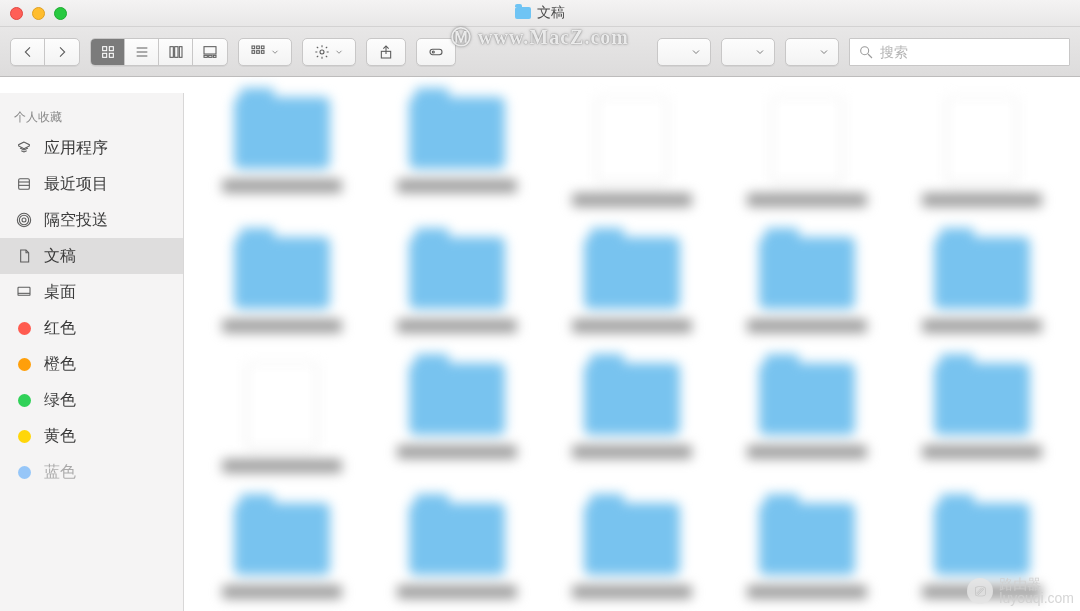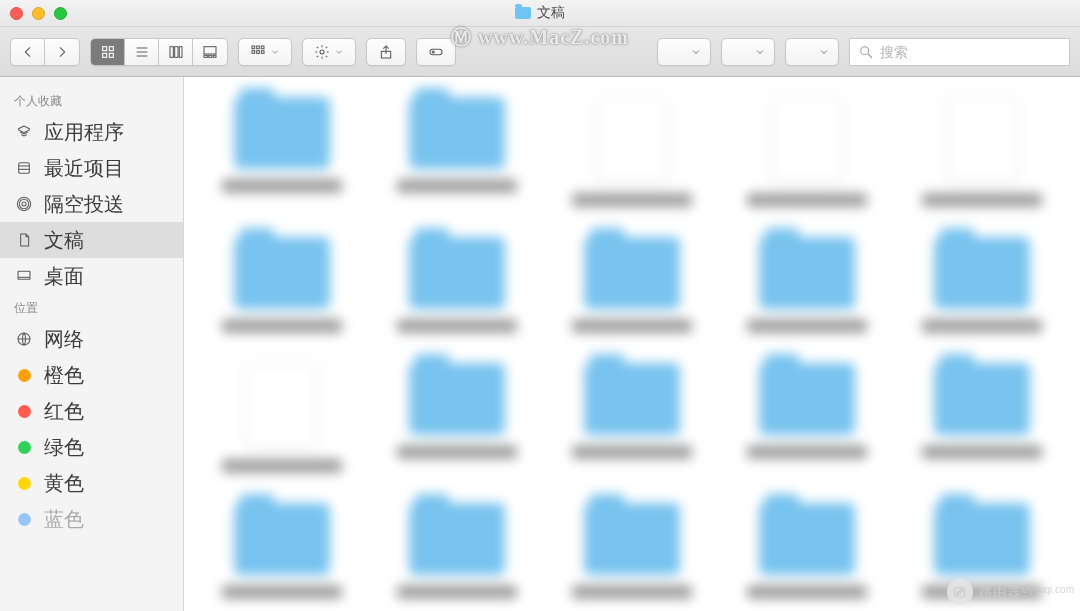--- a/index.html
+++ b/index.html
@@ -67,26 +67,26 @@
   .search input::placeholder { color:#b5b5b5; }
 
   
   svg.ico { width:16px; height:16px; stroke:#5c5c5c; stroke-width:1.6; fill:none; }
   .cell.active svg.ico { stroke:#fff; }
 
   
   .body { display:flex; height: calc(611px - 27px - 50px); }
   .sidebar {
     width: 184px; background:#f5f4f4; border-right:1px solid #d8d7d7;
-    padding-top:10px; overflow:hidden;
+    padding-top:10px; overflow:hidden;margin-top:16px;
   }
   .sb-heading { font-size:12px; color:#8a8a8a; padding:6px 14px 4px; }
   .sb-item {
     display:flex; align-items:center; gap:10px; height:36px;
-    padding:0 14px; color:#3b3b3b; font-size:20px; cursor:default;
+    padding:0 14px; color:#3b3b3b; font-size:16px; cursor:default;
   }
   .sb-item.selected { background:#dedddd; }
   .sb-icon { width:20px; height:20px; display:flex; align-items:center; justify-content:center; color:#6a6a6a; }
   .tag-dot { width:13px; height:13px; border-radius:50%; }
 
   .content { flex:1; background:#fff; position:relative; overflow:hidden; }
   .grid {
     filter: blur(6px);
     padding: 20px 30px;
     display:grid; grid-template-columns: repeat(5, 1fr);
@@ -289,49 +289,37 @@
       <span class="sb-icon">
         <svg class="ico" viewBox="0 0 24 24">
             <rect x="3" y="5" width="18" height="12" rx="1"></rect>
             <line x1="3" y1="14" x2="21" y2="14"></line>
           </svg>
       </span>
       <span>桌面</span>
     </div>
 
 
-    <div class="sb-heading">位置</div>
-
-    <div class="sb-item">
-      <span class="sb-icon">
-        <svg class="ico" viewBox="0 0 24 24">
-            <circle cx="12" cy="12" r="9"></circle>
-            <path d="M3 12h18"></path>
-            <path d="M12 3c3 3 3 15 0 18"></path>
-            <path d="M12 3c-3 3-3 15 0 18"></path>
-          </svg>
-      </span>
-      <span>网络</span>
-    </div>
-
-
+
+
+
+    <div class="sb-item">
+      <span class="sb-icon">
+          <span class="tag-dot" style="background:#ff5b4f"></span>
+        </span>
+      <span>红色</span>
+    </div>
     <div class="sb-item">
       <span class="sb-icon">
           <span class="tag-dot" style="background:#ff9f0a"></span>
         </span>
       <span>橙色</span>
     </div>
     <div class="sb-item">
       <span class="sb-icon">
-          <span class="tag-dot" style="background:#ff5b4f"></span>
-        </span>
-      <span>红色</span>
-    </div>
-    <div class="sb-item">
-      <span class="sb-icon">
           <span class="tag-dot" style="background:#30d158"></span>
         </span>
       <span>绿色</span>
     </div>
     <div class="sb-item">
       <span class="sb-icon">
           <span class="tag-dot" style="background:#ffd60a"></span>
         </span>
       <span>黄色</span>
     </div>
@@ -422,19 +410,19 @@
           <div class="lbl"></div>
         </div>
         <div class="item">
           <div class="thumb folder"></div>
           <div class="lbl"></div>
         </div>
       </div>
 
     <div class="corner-badge">
       <span class="circ">⎚</span>
-      <span style="display:flex;line-height:1">
+      <span style="display:flex;flex-direction:column;line-height:1">
         <span>路由器</span>
-        <span style="font-size:10px">luyouqi.com</span>
+        <span style="font-size:14px">luyouqi.com</span>
       </span>
     </div>
   </div>
 </div>
 
 </body></html>

